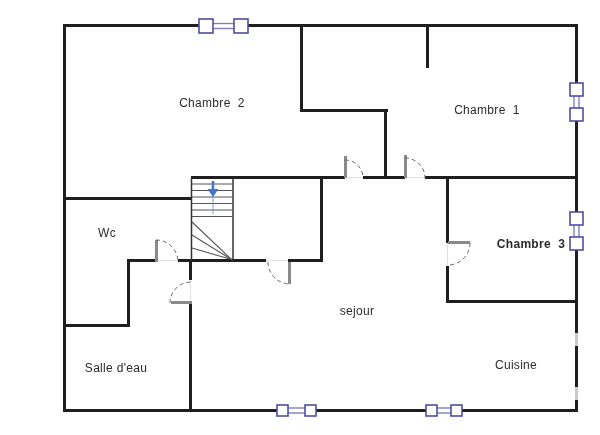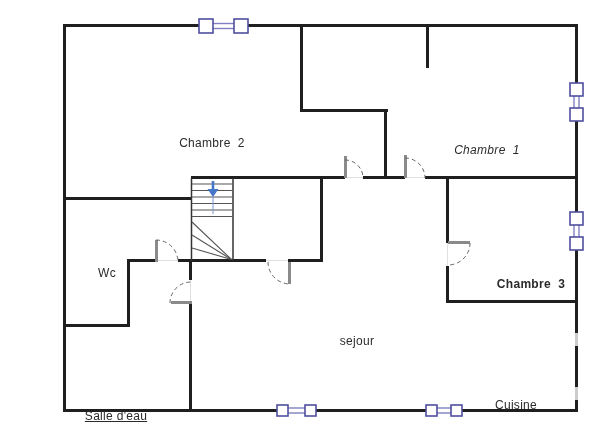--- a/index.html
+++ b/index.html
@@ -1,20 +1,20 @@
 <!DOCTYPE html>
 <html><head>
 <meta charset="utf-8">
 <style>
   html,body{margin:0;padding:0;background:#fff;}
   .stage{position:relative;width:600px;height:435px;background:#ffffff;overflow:hidden;
          font-family:"Liberation Sans", sans-serif;}
   .plan-svg{position:absolute;left:0;top:0;}
   .room-label{position:absolute;transform:translate(-50%,-50%);color:#2b2b2b;
-              font-size:12px;letter-spacing:0.3px;white-space:pre;user-select:none;margin-top:40px;}
+              font-size:12px;letter-spacing:0.3px;white-space:pre;user-select:none;}
 </style>
 </head>
 <body>
 
 <div class="stage">
   <svg class="plan-svg" id="plan-svg" width="600" height="435" viewBox="0 0 600 435" xmlns="http://www.w3.org/2000/svg">
       <rect x="63" y="24" width="515" height="3" fill="#1f1f1f"></rect>
       <rect x="63" y="24" width="3" height="388" fill="#1f1f1f"></rect>
       <rect x="63" y="409" width="515" height="3" fill="#1f1f1f"></rect>
       <rect x="575" y="24" width="3" height="388" fill="#1f1f1f"></rect>
@@ -92,20 +92,20 @@
       <rect x="448" y="241" width="22" height="3" fill="#8a8a8a"></rect>
       <path d="M345,160 A18,18 0 0 1 363,178" fill="none" stroke="#666666" stroke-width="1" stroke-dasharray="4,3"></path>
       <path d="M405,158 A20,20 0 0 1 425,178" fill="none" stroke="#666666" stroke-width="1" stroke-dasharray="4,3"></path>
       <path d="M156,240 A22,22 0 0 1 178,262" fill="none" stroke="#666666" stroke-width="1" stroke-dasharray="4,3"></path>
       <path d="M268,262 A22,22 0 0 0 290,284" fill="none" stroke="#666666" stroke-width="1" stroke-dasharray="4,3"></path>
       <path d="M170,303 A21,21 0 0 1 191,282" fill="none" stroke="#666666" stroke-width="1" stroke-dasharray="4,3"></path>
       <path d="M470,243 A22,22 0 0 1 448,265" fill="none" stroke="#666666" stroke-width="1" stroke-dasharray="4,3"></path>
     </svg>
   <div id="labels">
       <div class="room-label" style="left: 212px; top: 103px;">Chambre  2</div>
-      <div class="room-label" style="left: 487px; top: 110px; font-style: italic;">Chambre  1</div>
+      <div class="room-label" style="left: 487px; top: 110px;">Chambre  1</div>
       <div class="room-label" style="left: 107px; top: 233px;">Wc</div>
       <div class="room-label" style="left: 531px; top: 244px; font-weight: bold;">Chambre  3</div>
-      <div class="room-label" style="left: 357px; top: 301px;">sejour</div>
-      <div class="room-label" style="left: 116px; top: 376px; text-decoration: underline;">Salle d'eau</div>
+      <div class="room-label" style="left: 357px; top: 311px;">sejour</div>
+      <div class="room-label" style="left: 116px; top: 368px;">Salle d'eau</div>
       <div class="room-label" style="left: 516px; top: 365px;">Cuisine</div>
     </div>
 </div>
 
 </body></html>

